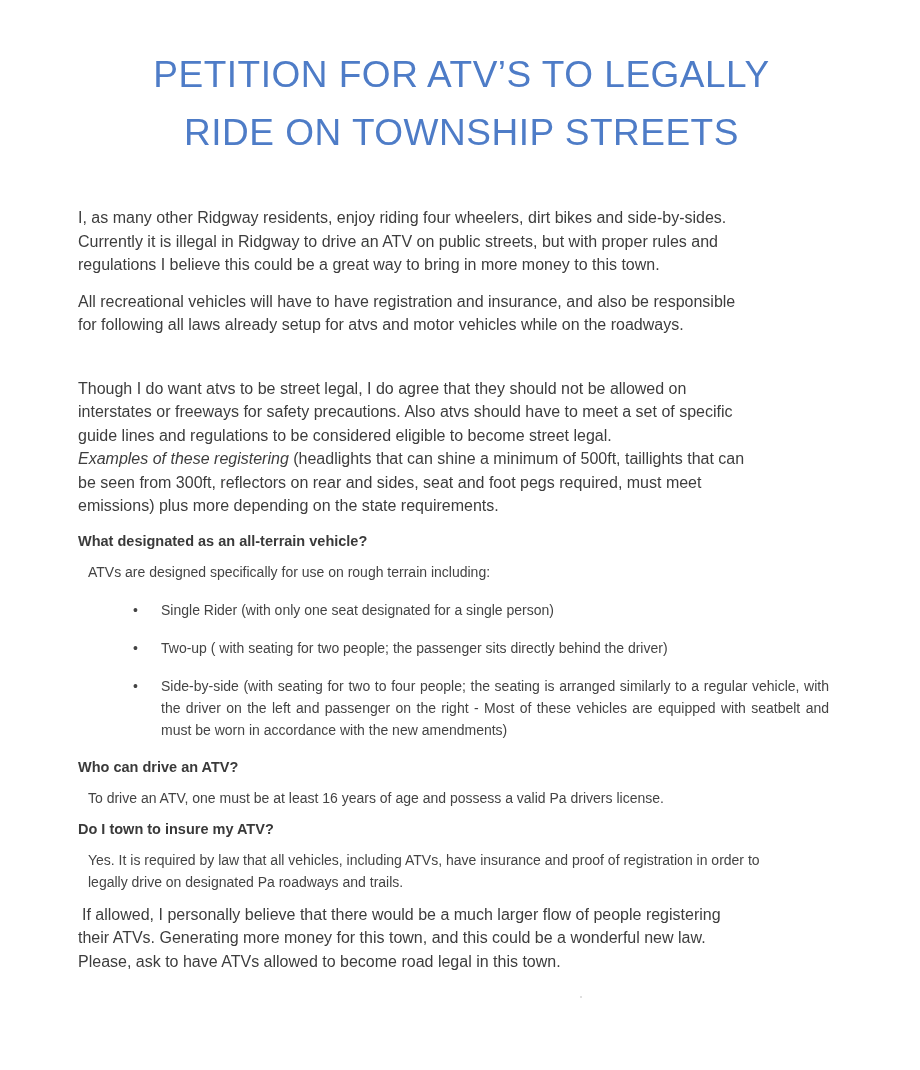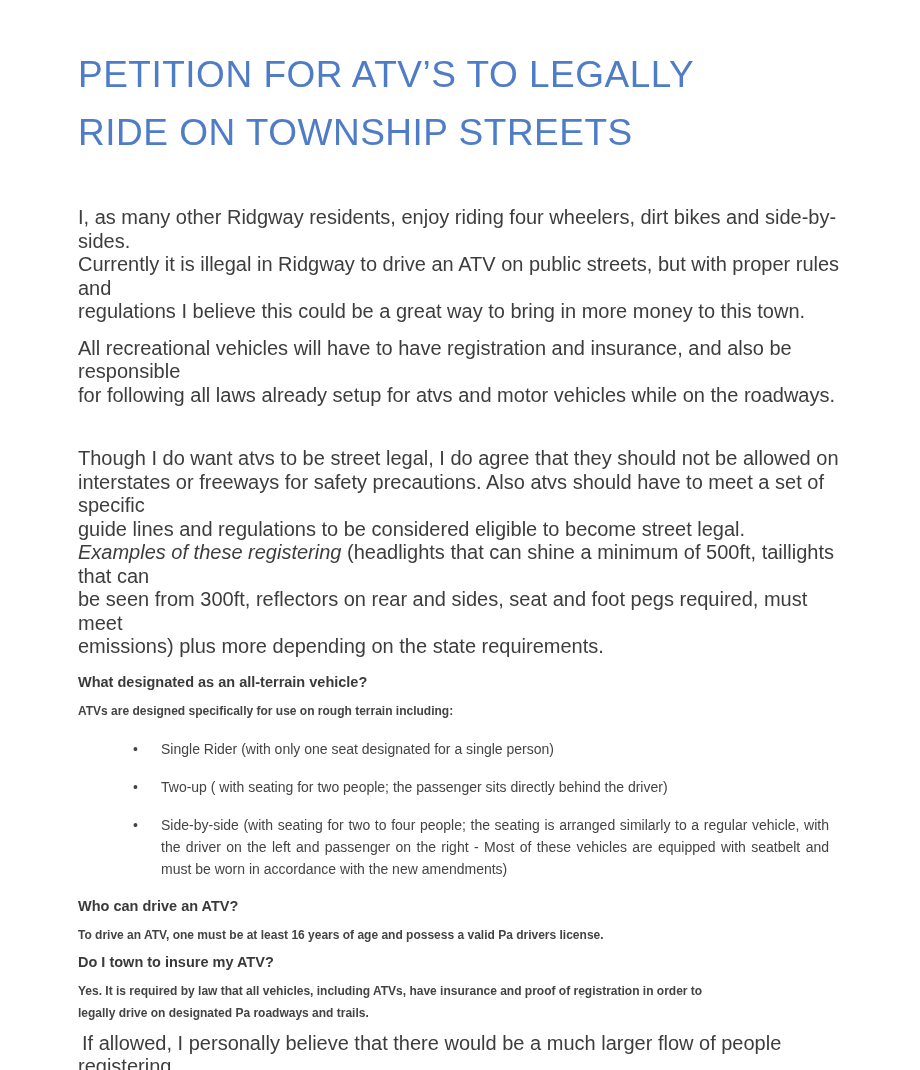--- a/index.html
+++ b/index.html
@@ -17,44 +17,44 @@
     top: 0;
     width: 767px;
   }
   h1.doc-title {
     margin: 46px 0 44px 0;
     font-size: 37px;
     line-height: 58px;
     font-weight: 400;
     letter-spacing: 0.5px;
     color: #4e7cc7;
+    text-align: center;
   }
   .title-line { display: block; }
   p.body-lg {
     margin: 0 0 13px 0;
-    font-size: 20px;
+    font-size: 16px;
     line-height: 23.5px;
     color: #3d3d3d;
     white-space: pre-line;
   }
   p.body-lg.gap-lg { margin-bottom: 40px; }
   h2.q-heading {
     margin: 6px 0 8px 0;
     font-size: 14.5px;
     line-height: 20px;
     font-weight: 700;
     color: #3a3a3a;
   }
   p.body-sm {
-    margin: 0;
-    font-size: 12px;
+    margin: 10px;
+    font-size: 14px;
     line-height: 22px;
     color: #444444;
     white-space: pre-line;
-    font-weight: bold;
   }
   ul.atv-list {
     margin: 11px 0 4px 0;
     padding: 0 0 0 67px;
     list-style: none;
   }
   ul.atv-list li {
     position: relative;
     margin: 16px;
     font-size: 14px;

